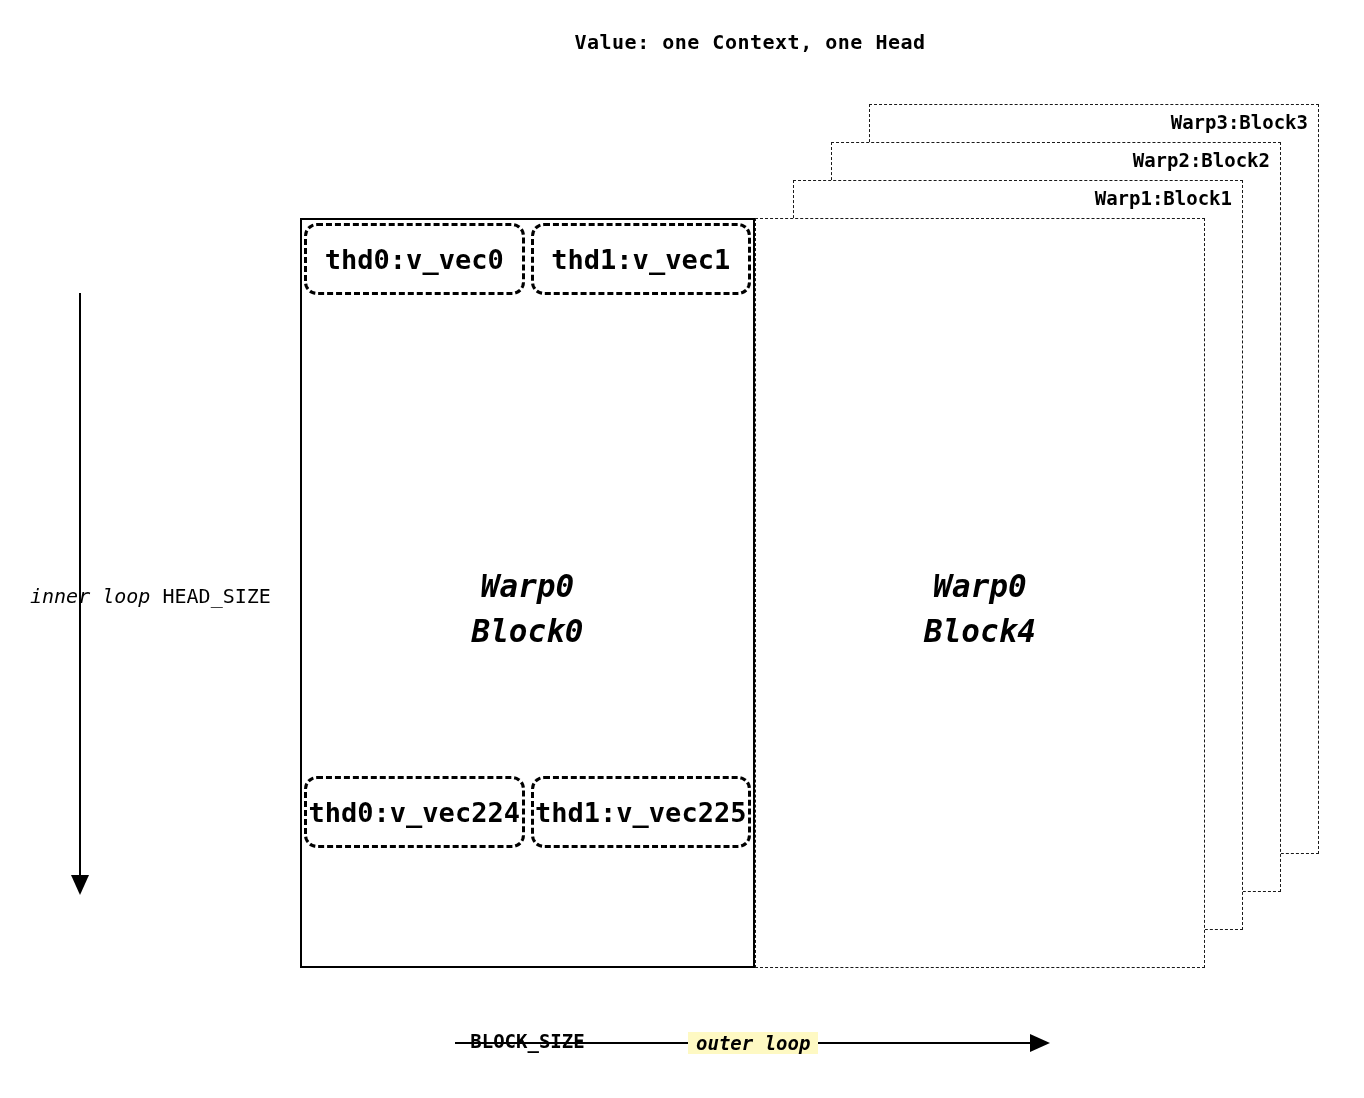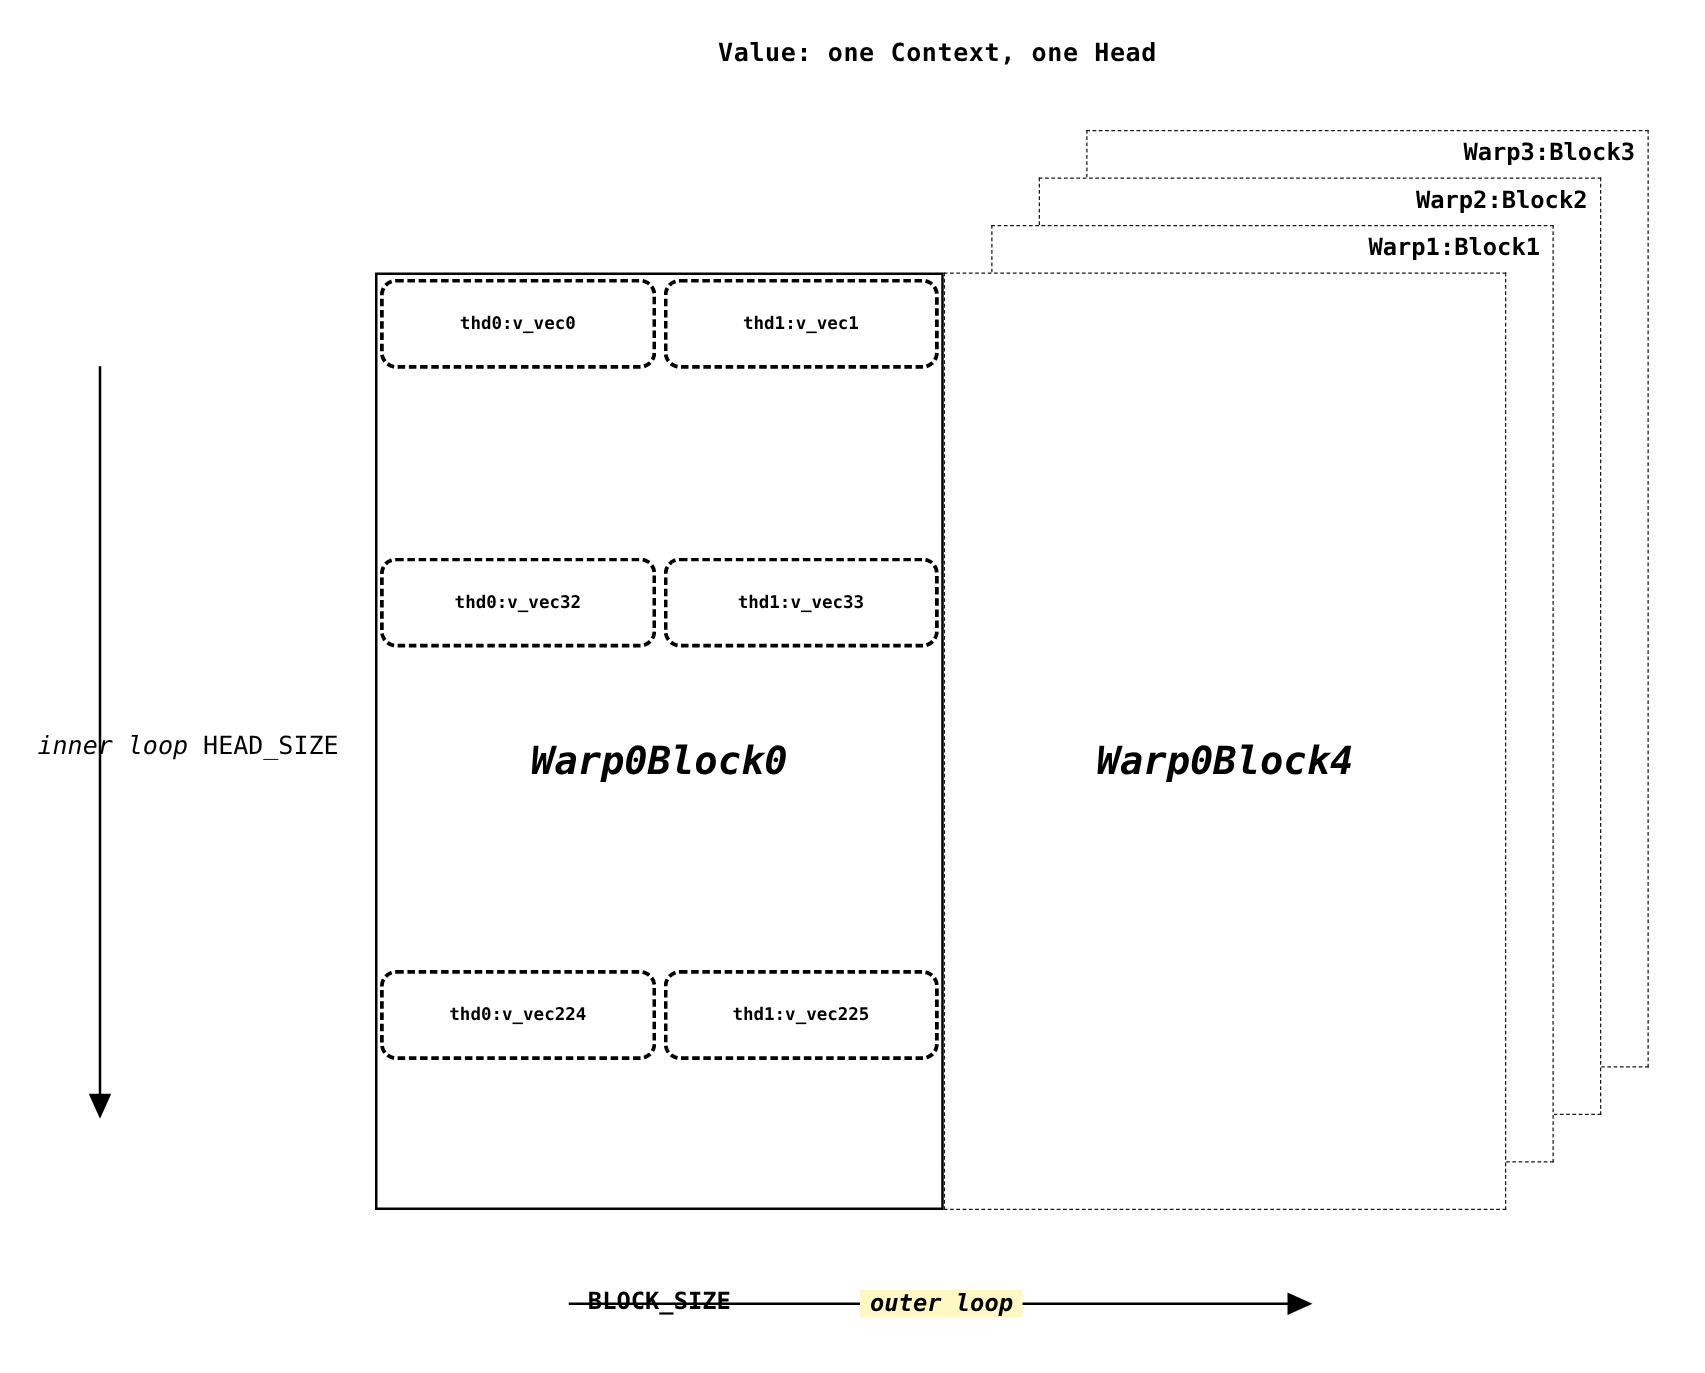--- a/index.html
+++ b/index.html
@@ -63,21 +63,21 @@
   .block0 {
     left: 300px;
     width: 455px;
     border: 2px solid #000;
     z-index: 5;
   }
   .block-title {
     position: absolute;
     inset: 0;
     display: flex;
-    flex-direction: row;
+    flex-direction: column;
     align-items: center;
     justify-content: center;
     font-size: 31px;
     font-weight: bold;
     font-style: italic;
     line-height: 45px;
     pointer-events: none;
     margin-top: 32px;
   }
   
@@ -93,21 +93,21 @@
   .row2 { top: 226px; }
   .row3 { top: 556px; }
   .vec-box {
     flex: 1;
     border: 3.5px dashed #000;
     border-radius: 13px;
     background: #ffffff;
     display: flex;
     align-items: center;
     justify-content: center;
-    font-size: 14px;
+    font-size: 27px;
     font-weight: bold;
     box-sizing: border-box;
     white-space: nowrap;
   }
   
   .v-arrow-line {
     position: absolute;
     left: 79px;
     top: 293px;
     width: 2px;
@@ -208,24 +208,20 @@
     <div class="block-title">
       <div>Warp0</div>
       <div>Block0</div>
     </div>
 
     <div class="vec-row row1">
       <div class="vec-box">thd0:v_vec0</div>
       <div class="vec-box">thd1:v_vec1</div>
     </div>
 
-    <div class="vec-row row2">
-      <div class="vec-box">thd0:v_vec32</div>
-      <div class="vec-box">thd1:v_vec33</div>
-    </div>
 
     <div class="vec-row row3">
       <div class="vec-box">thd0:v_vec224</div>
       <div class="vec-box">thd1:v_vec225</div>
     </div>
   </div>
 
   <div class="v-arrow-line"></div>
   <div class="v-arrow-head"></div>
   <div class="inner-label">

